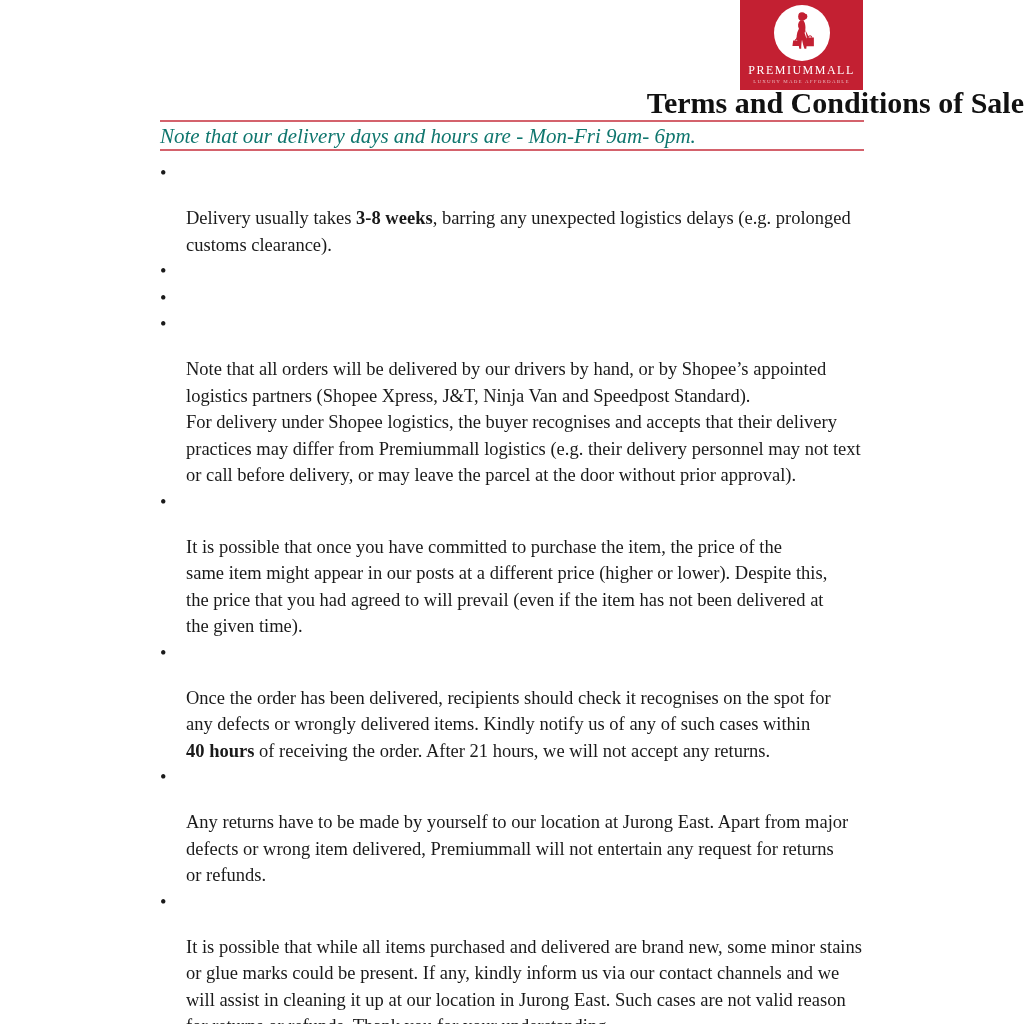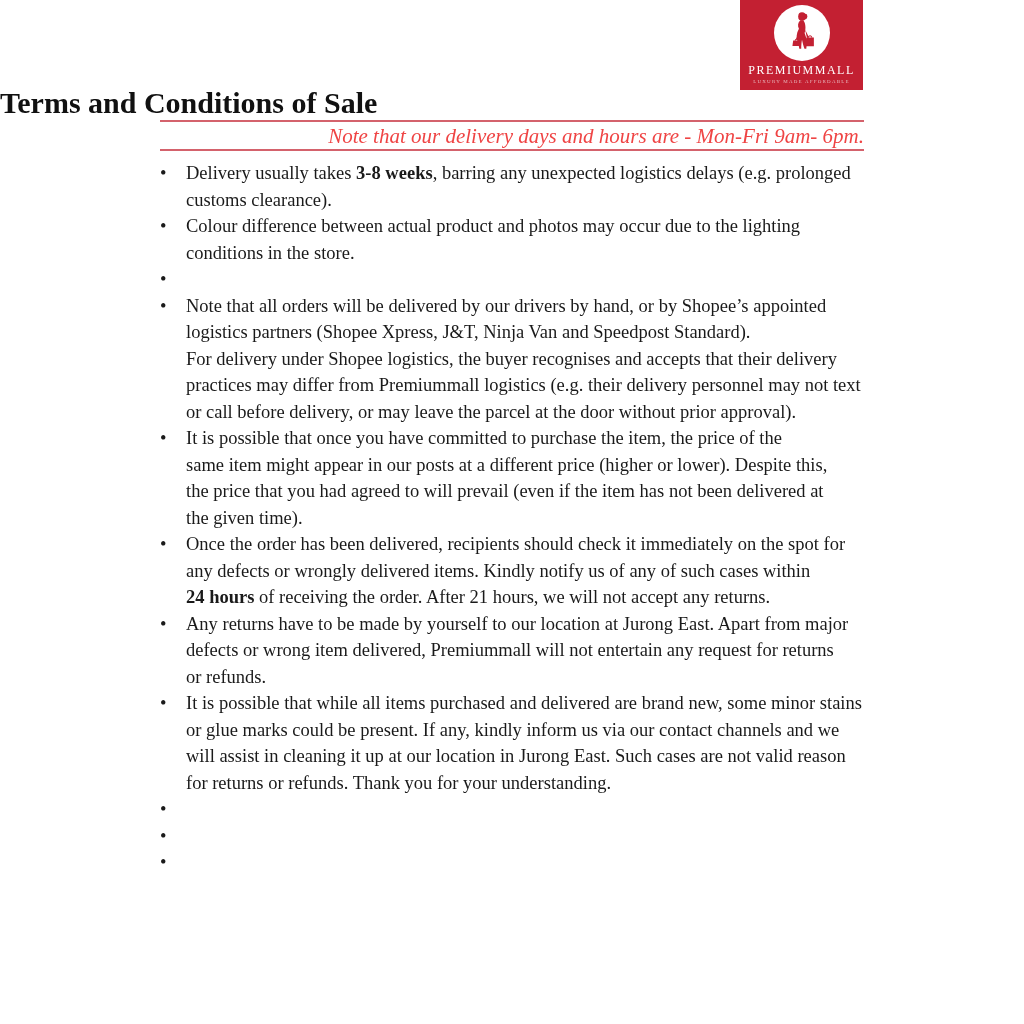--- a/index.html
+++ b/index.html
@@ -22,44 +22,44 @@
     color:#ffffff; font-size:12px; letter-spacing:1.5px; margin-top:2px;
     font-family:"Liberation Serif", serif; white-space:nowrap;
   }
   .brand-tagline {
     color:#e8b8bd; font-size:5px; letter-spacing:1.2px; margin-top:1px;
     white-space:nowrap;
   }
 
   
   .page-title {
-    position:absolute; top:66px; left:0; width:1024px; text-align:left;
+    position:absolute; top:66px; left:0; width:1024px; text-align:right;
     font-size:30px; font-weight:bold; color:#111111;
   }
 
   
   .rule {
     position:absolute; left:160px; width:704px; height:2px; background:#d4626c;
   }
   .rule-top { top:120px; }
   .rule-bottom { top:149px; }
   .delivery-note {
-    position:absolute; top:124px; left:160px; width:704px; text-align:right;
-    color:#ef4444; font-style:italic; font-size:21px;
+    position:absolute; top:124px; left:160px; width:704px; text-align:left;
+    color:#0f766e; font-style:italic; font-size:21px;
   }
 
   
   .terms-list {
     position:absolute; top:160px; left:160px; width:730px;
     margin:0; padding:0; list-style:none;
     font-size:18.5px; line-height:26.5px; color:#1a1a1a;
   }
   .terms-list li { display:flex; }
   .bullet { width:26px; flex-shrink:0; }
-  .term-text { white-space:pre-line; }
+  .term-text { white-space:pre-line;margin-top:45px; }
   .term-text .bold { font-weight:bold; }
 </style>
 </head>
 <body>
 
 <div class="page">
 
   <div class="logo">
     <div class="logo-circle">
       <span>
@@ -89,22 +89,20 @@
   <div class="rule rule-bottom"></div>
 
   <ul class="terms-list">
       <li>
         <span class="bullet">•</span>
         <div class="term-text"><span>Delivery usually takes </span><span class="bold">3-8 weeks</span><span>, barring any unexpected logistics delays (e.g. prolonged
 customs clearance).</span></div>
       </li>
       <li>
         <span class="bullet">•</span>
-        <div class="term-text"><span>Colour difference between actual product and photos may occur due to the lighting
-conditions in the store.</span></div>
       </li>
       <li>
         <span class="bullet">•</span>
       </li>
       <li>
         <span class="bullet">•</span>
         <div class="term-text"><span>Note that all orders will be delivered by our drivers by hand, or by Shopee’s appointed
 logistics partners (Shopee Xpress, J&amp;T, Ninja Van and Speedpost Standard).
 For delivery under Shopee logistics, the buyer recognises and accepts that their delivery
 practices may differ from Premiummall logistics (e.g. their delivery personnel may not text
@@ -112,23 +110,23 @@
       </li>
       <li>
         <span class="bullet">•</span>
         <div class="term-text"><span>It is possible that once you have committed to purchase the item, the price of the
 same item might appear in our posts at a different price (higher or lower). Despite this,
 the price that you had agreed to will prevail (even if the item has not been delivered at
 the given time).</span></div>
       </li>
       <li>
         <span class="bullet">•</span>
-        <div class="term-text"><span>Once the order has been delivered, recipients should check it immediately on the spot for
+        <div class="term-text"><span>Once the order has been delivered, recipients should check it recognises on the spot for
 any defects or wrongly delivered items. Kindly notify us of any of such cases within
-</span><span class="bold">24 hours</span><span> of receiving the order. After 21 hours, we will not accept any returns.</span></div>
+</span><span class="bold">40 hours</span><span> of receiving the order. After 21 hours, we will not accept any returns.</span></div>
       </li>
       <li>
         <span class="bullet">•</span>
         <div class="term-text"><span>Any returns have to be made by yourself to our location at Jurong East. Apart from major
 defects or wrong item delivered, Premiummall will not entertain any request for returns
 or refunds.</span></div>
       </li>
       <li>
         <span class="bullet">•</span>
         <div class="term-text"><span>It is possible that while all items purchased and delivered are brand new, some minor stains

